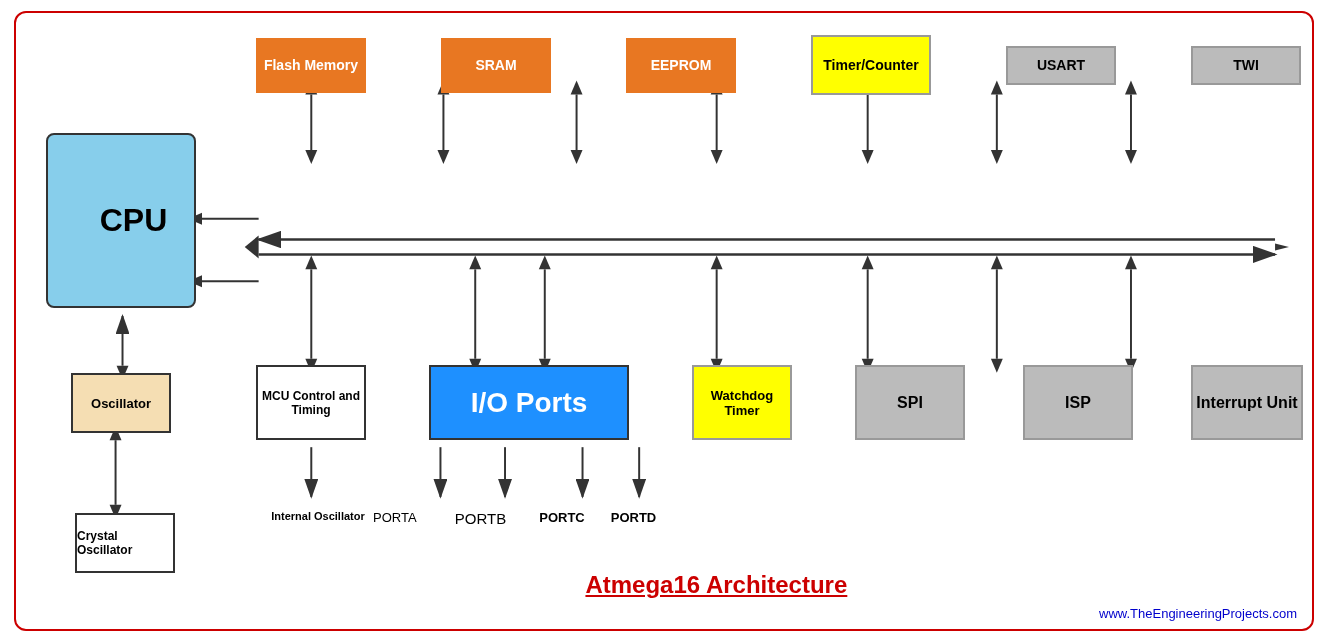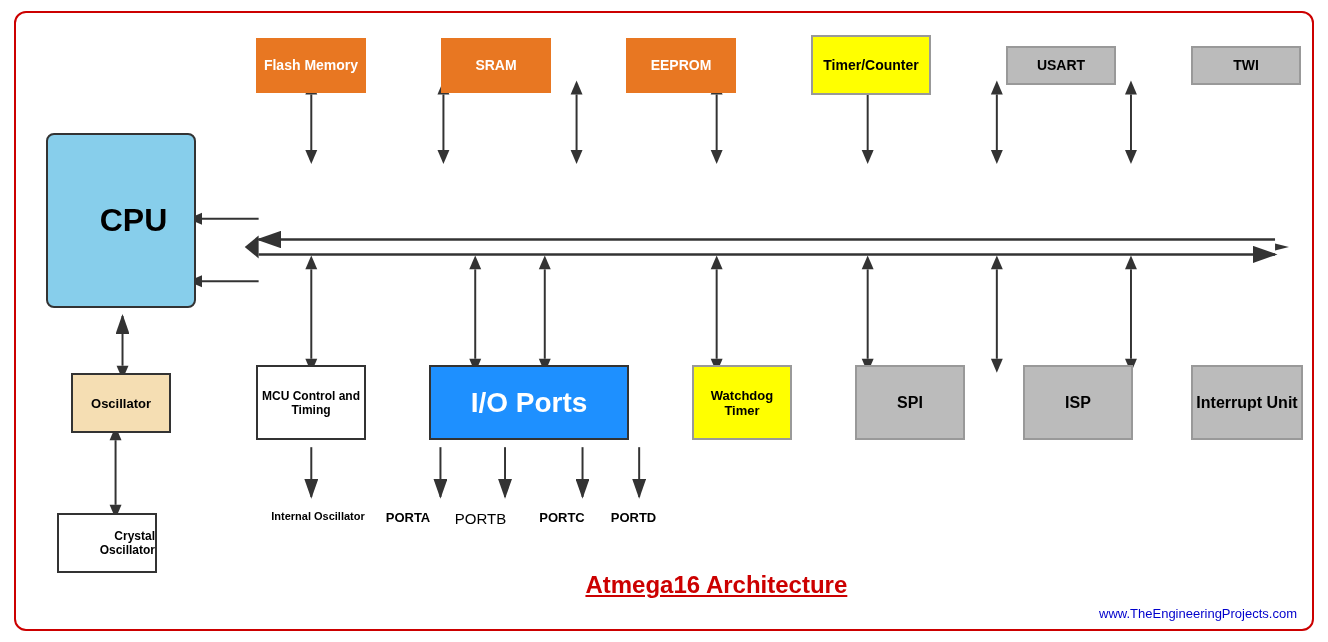--- a/index.html
+++ b/index.html
@@ -84,32 +84,32 @@
       display: flex;
       align-items: center;
       justify-content: center;
       font-weight: bold;
       font-size: 13px;
       color: #000;
     }
     
     .crystal-box {
       position: absolute;
-      left: 41px;
+      left: 59px;
       top: 500px;
       width: 100px;
       height: 60px;
       background: #fff;
       border: 2px solid #333;
       display: flex;
       align-items: center;
       justify-content: center;
       font-size: 12px;
       font-weight: bold;
-      text-align: right;
+      text-align: left;
       color: #000;
     }
     
     .diagram-svg {
       position: absolute;
       top: 0;
       left: 0;
       width: 100%;
       height: 100%;
       pointer-events: none;
@@ -345,21 +345,21 @@
     </div>
     <div class="box-gray-sm" style="width:112px;">
       <span>Interrupt Unit</span>
     </div>
   </div>
 
   <div style="position:absolute; top:497px; left:252px; display:flex; gap:0; align-items:flex-start;">
     <div style="text-align:center; width:100px; font-size:11px; font-weight:bold;">
       <span>Internal Oscillator</span>
     </div>
-    <div style="text-align:center; width:70px; font-size:13px; font-weight:bold; margin-left:5px;">
+    <div style="width:70px; font-size:13px; font-weight:normal; margin-left:5px;">
       <span>PORTA</span>
     </div>
     <div style="text-align:center; width:65px; font-size:15px; font-weight:normal; margin-left:5px;">
       <span>PORTB</span>
     </div>
     <div style="text-align:center; width:68px; font-size:13px; font-weight:bold; margin-left:15px;">
       <span>PORTC</span>
     </div>
     <div style="text-align:center; width:65px; font-size:13px; font-weight:bold; margin-left:5px;">
       <span>PORTD</span>

